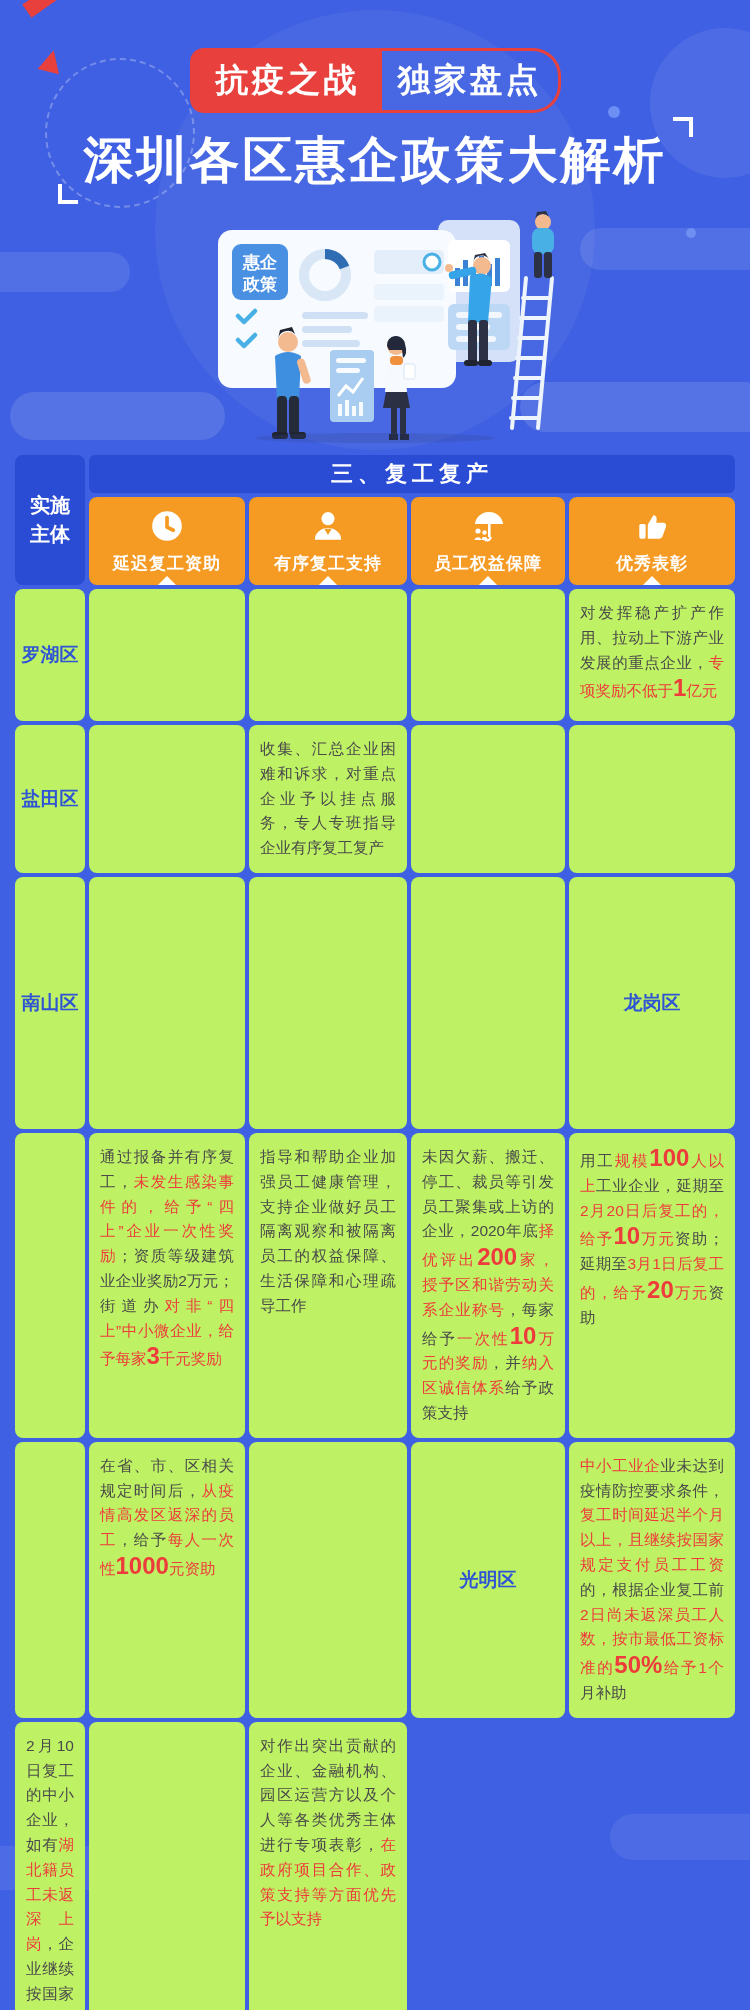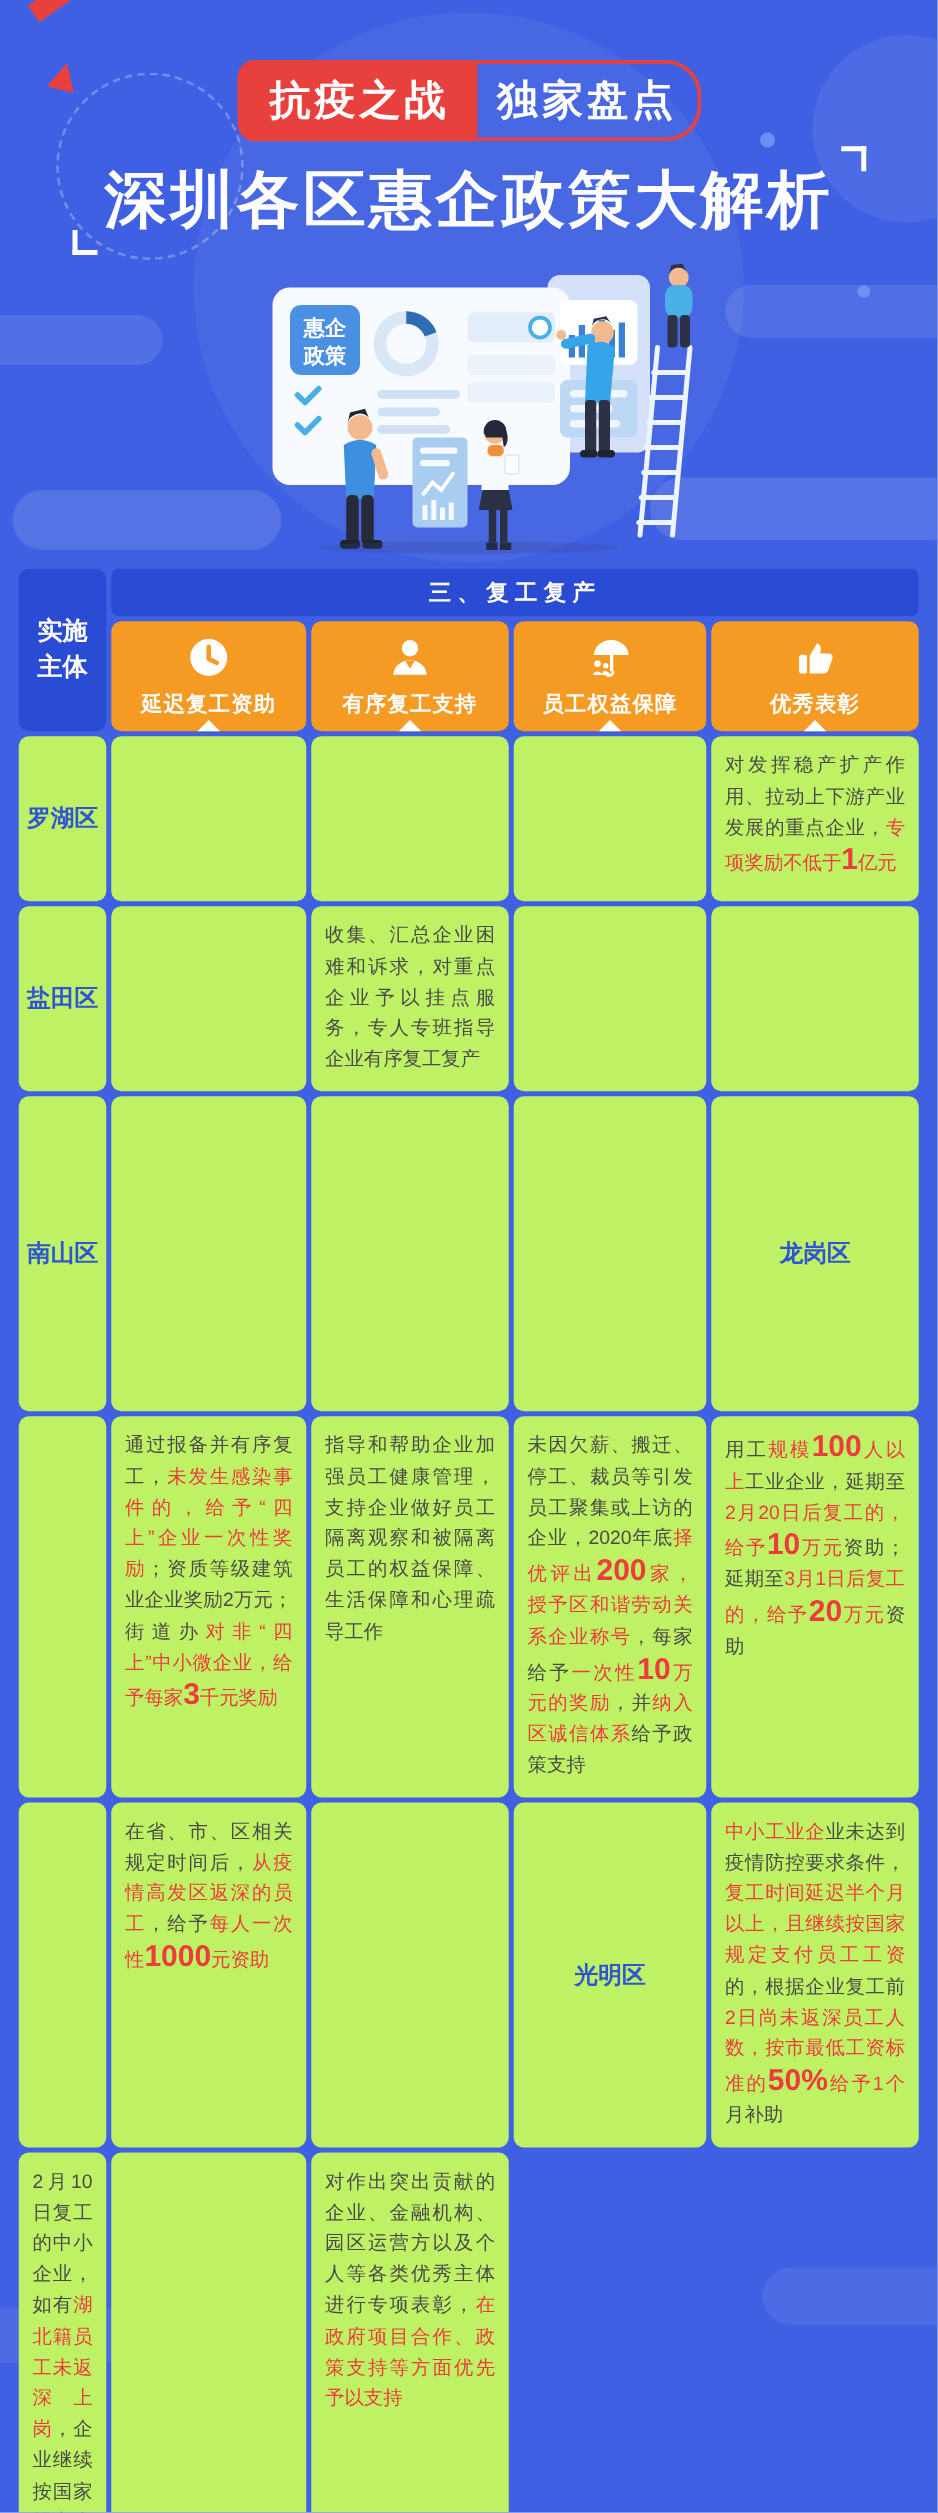--- a/index.html
+++ b/index.html
@@ -44,21 +44,21 @@
     border-bottom:4px solid #fff;border-left:4px solid #fff;}
   .illustration{margin:6px auto 0;width:430px;height:245px;}
 
   
   .ptable{position:relative;width:720px;margin:10px auto 0;display:grid;
     grid-template-columns:70px 156px 158px 154px 166px;gap:4px;}
   .cell{background:#bef264;border-radius:8px;}
   .corner{grid-column:1;grid-row:1/3;background:var(--c-section,#2a4cd4);color:#fff;display:flex;align-items:center;
     justify-content:center;text-align:center;font-size:20px;font-weight:700;line-height:1.45;padding:0 12px;}
   .section{grid-column:2/6;background:var(--c-section,#2a4cd4);color:#fff;display:flex;align-items:center;
-    justify-content:center;font-size:18px;font-weight:700;letter-spacing:5px;min-height:38px;border-radius:6px;}
+    justify-content:center;font-size:22px;font-weight:700;letter-spacing:5px;min-height:38px;border-radius:6px;}
   .col-head{position:relative;background:var(--c-orange,#f59a23);color:#fff;display:flex;flex-direction:column;
     align-items:center;justify-content:center;gap:8px;min-height:88px;font-size:17px;font-weight:700;letter-spacing:1px;}
   .col-head::after{content:"";position:absolute;bottom:0;left:50%;transform:translateX(-50%);
     width:0;height:0;border-left:9px solid transparent;border-right:9px solid transparent;border-bottom:9px solid #fff;}
   .district{color:var(--c-district,#2f55d4);font-size:19px;font-weight:700;display:flex;align-items:center;justify-content:center;}
   .content{padding:12px 11px;font-size:15.5px;line-height:1.6;color:var(--c-text,#4a4a4a);text-align:justify;}
   .seg-red{color:var(--c-red,#ee3b3b);}
   .seg-red-big{color:var(--c-red,#ee3b3b);font-size:24px;font-weight:800;line-height:1.1;}
 
   

